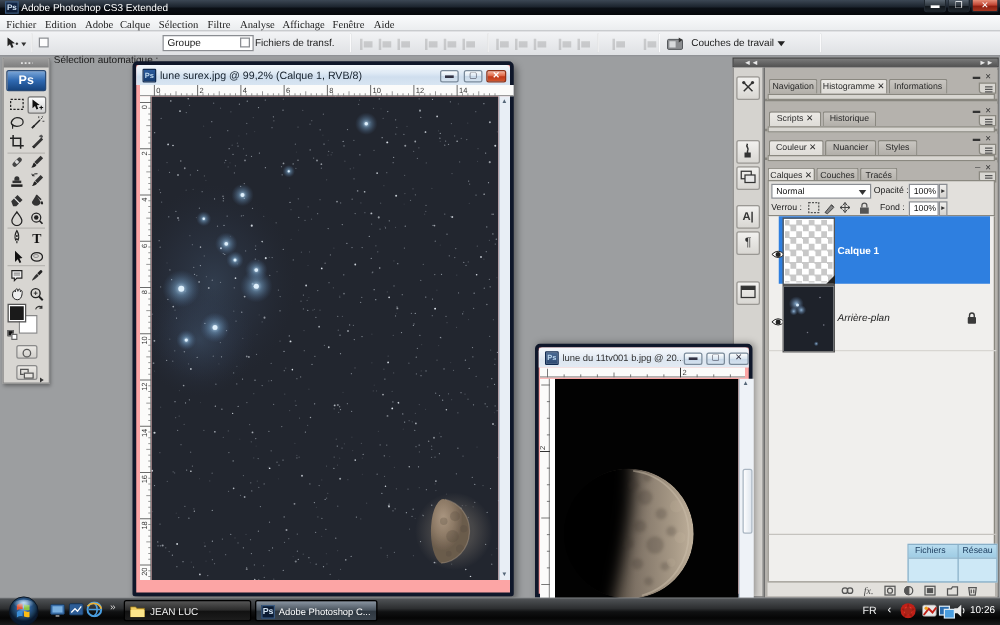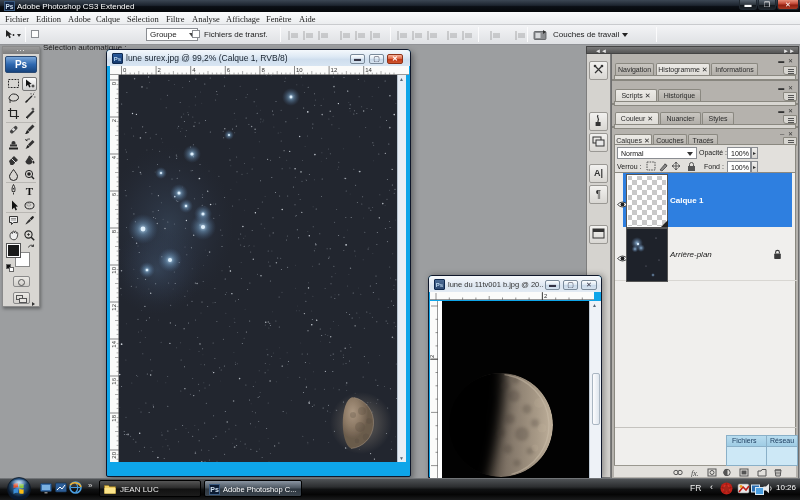--- a/index.html
+++ b/index.html
@@ -51,21 +51,21 @@
 #lctrl { position:absolute; left:2px; top:14px; width:182px; height:29px; background:#e2e0dc; border:1px solid #8a8880; font-size:7px; color:#1a1a1a; }
 .wbox { position:absolute; background:#fff; border:1px solid #8a8d92; font-size:7px; padding:1.5px 3px; color:#111; }
 .spin { position:absolute; width:7px; height:12px; background:linear-gradient(180deg,#f0efed,#d5d3cf); border:1px solid #8a8d92; font-size:6px; text-align:center; line-height:10px; color:#333; }
 #llist { position:absolute; left:2px; top:43px; width:182px; height:293px; background:#f0efed; border-left:1px solid #8a8880; border-right:1px solid #8a8880; }
 .lrow { position:absolute; left:0; width:182px; height:54px; }
 .eye { position:absolute; left:2px; top:22px; width:11px; height:9px; }
 .lthumb { position:absolute; left:11px; top:1px; width:42px; height:54px; border:1px solid #555; background:#fff; }
 #lfoot { position:absolute; left:2px; bottom:1px; width:182px; height:12px; background:#e2e0dc; border-top:1px solid #9a9890; color:#444; }
 #lfoot svg { position:absolute; top:2px; }
 
-.docwin { border:1px solid #0f172a; border-radius:4px 4px 2px 2px; box-shadow:2px 3px 6px rgba(0,0,0,0.4); background:#0ea5e9; }
+.docwin { border:3px solid #0f172a; border-radius:4px 4px 2px 2px; box-shadow:2px 3px 6px rgba(0,0,0,0.4); background:#fca5a5; }
 .doctitle { position:absolute; left:0; top:0; right:0; height:16px; border-radius:3px 3px 0 0; background:linear-gradient(180deg,#f4f8fc 0%,#dfeaf5 40%,#cfdeee 60%,#d8e5f2 100%); font-size:8.5px; color:#15202c; }
 .docico { position:absolute; left:5px; top:3px; width:11px; height:11px; background:linear-gradient(180deg,#2a5a9c,#153a6e); border:1px solid #102a50; border-radius:1px; color:#bcd8f0; font-size:6px; font-weight:bold; text-align:center; line-height:10px; }
 .dbtn { position:absolute; top:4px; width:15px; height:10px; border:1px solid #7a8a9a; border-radius:2px; background:linear-gradient(180deg,#fdfefe,#dae6f2 50%,#c8d8e8 52%,#d5e2ef); }
 .dbtn span { position:absolute; left:0; right:0; top:-1px; color:#334; font-size:7px; text-align:center; line-height:10px; }
 .dclose { background:linear-gradient(180deg,#f6b49e 0%,#e06a48 45%,#c03818 55%,#d0562e 100%); border-color:#8e3218; }
 .dclose span { color:#fff; font-weight:bold; }
 </style></head>
 <body>
 
 <div id="titlebar" class="abs">
@@ -99,21 +99,21 @@
   <div style="position:absolute;left:4px;top:4px;width:13px;height:12px">
     <svg width="13" height="12" viewBox="0 0 13 12">
         <path d="M2,1 L2,8 L4,6.4 L5.3,9.3 L6.8,8.6 L5.6,5.8 L8,5.6 Z" fill="#222"></path>
         <path d="M9.5,7 l0,-2 m-1,1 l2,0" stroke="#222" stroke-width="0.9"></path>
       </svg>
   </div>
   <div style="position:absolute;left:17px;top:9px;width:0;height:0;border-left:2.5px solid transparent;border-right:2.5px solid transparent;border-top:3.5px solid #333"></div>
   <div class="osep" style="left:25px"></div>
   <div class="chk" style="left:31px"></div>
   <span style="position:absolute;left:43px;top:18px">Sélection automatique&nbsp;:</span>
-  <div class="combo" style="left:146px;width:52px">Groupe<div class="ar"></div></div>
+  <div class="combo" style="left:130px;width:73px">Groupe<div class="ar"></div></div>
   <div class="chk" style="left:192px"></div>
   <span style="position:absolute;left:204px;top:5px">Fichiers de transf.</span>
   <div class="osep" style="left:280px"></div>
   <div class="osep" style="left:390px"></div>
   <div class="osep" style="left:478px"></div>
   <div class="osep" style="left:527px"></div>
   <div style="position:absolute;left:533px;top:4px;width:15px;height:12px">
     <svg width="15" height="12" viewBox="0 0 15 12">
         <rect x="1" y="2.5" width="12" height="8" rx="1" fill="#8b8d90" stroke="#55585c" stroke-width="0.8"></rect>
         <rect x="2.5" y="4" width="5" height="5" fill="#d8dadc"></rect>

